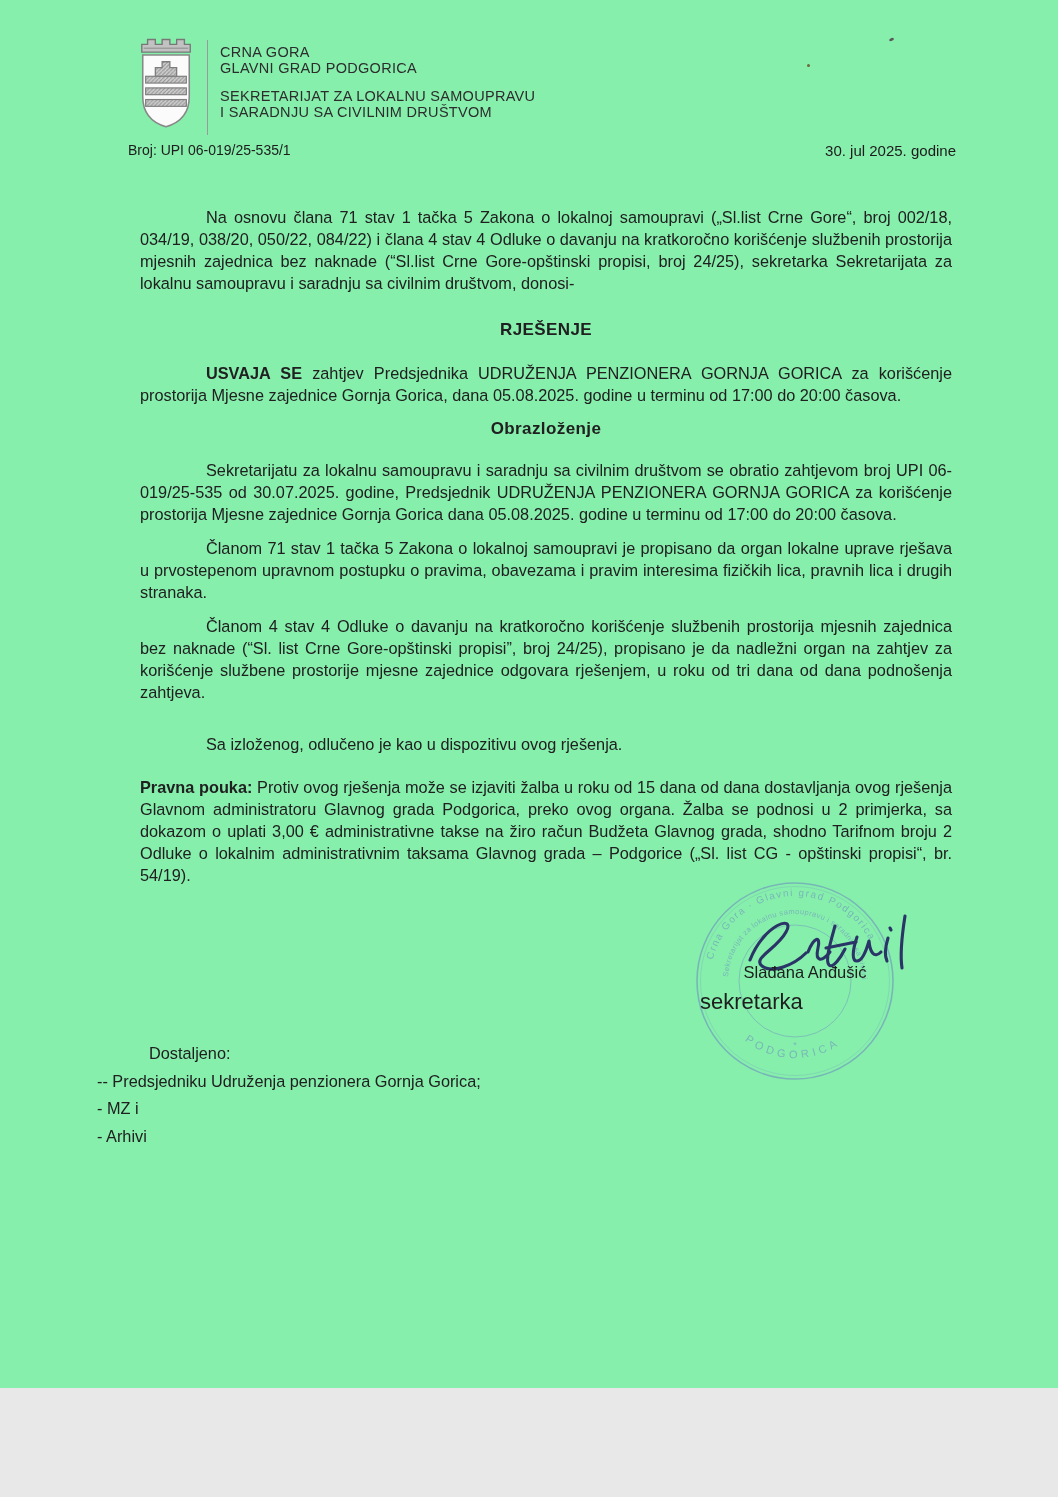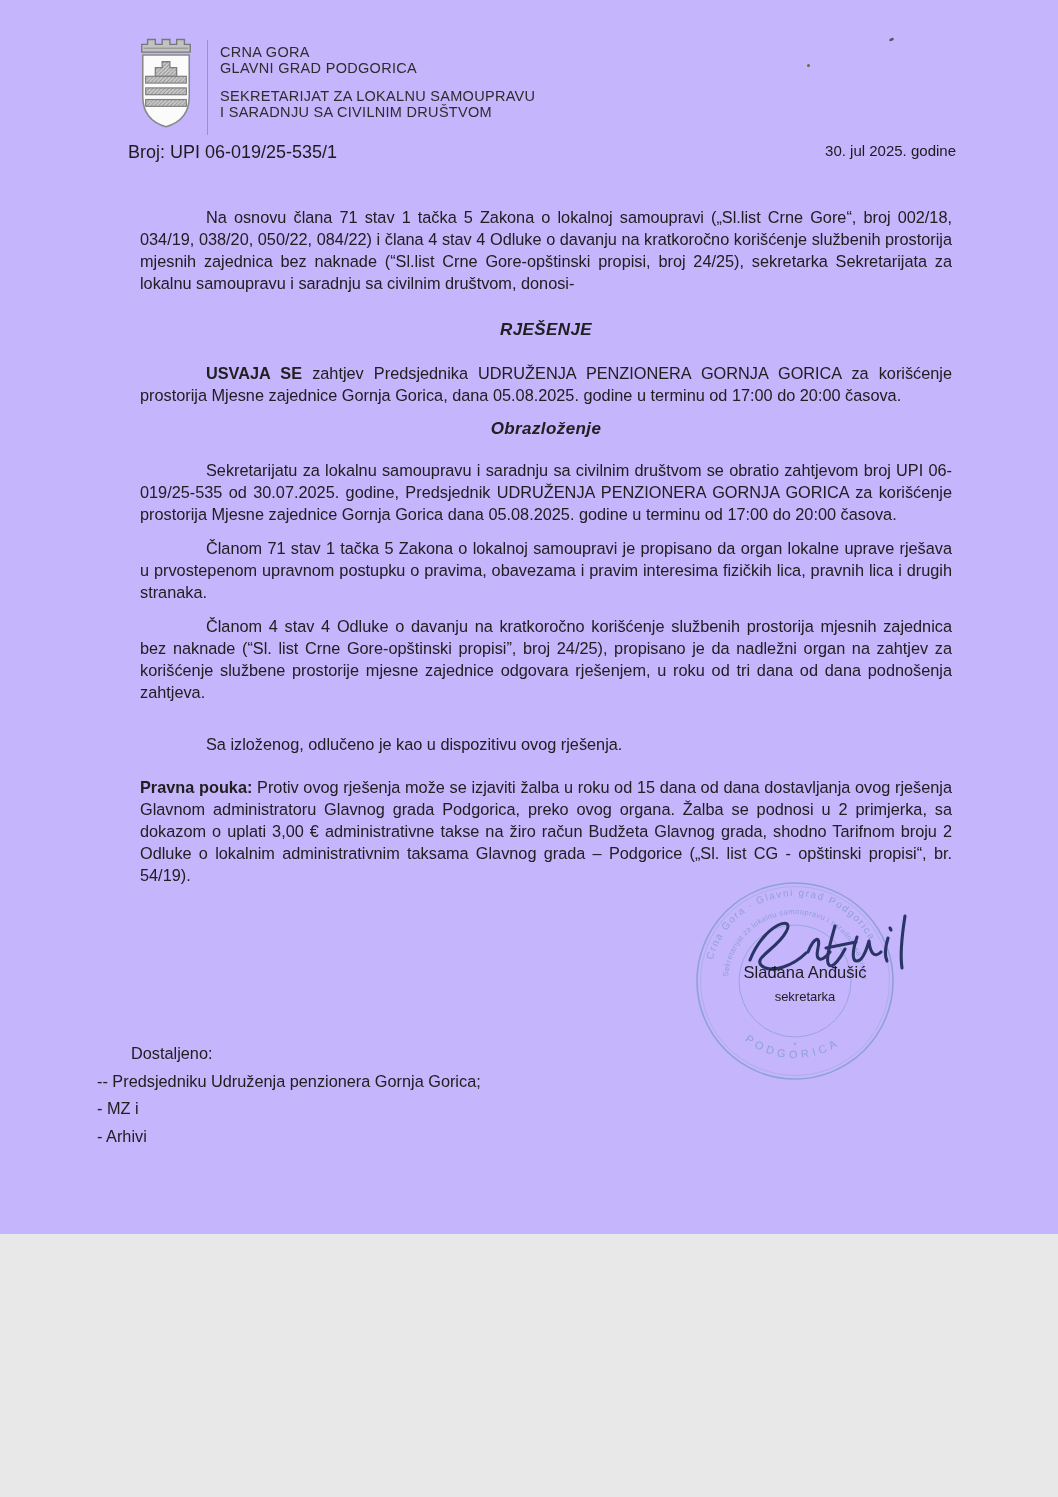--- a/index.html
+++ b/index.html
@@ -1,59 +1,59 @@
 <!DOCTYPE html>
 <html><head>
 <meta charset="utf-8">
 <style>
   html,body{margin:0;padding:0;background:#e8e8e8;}
   .page{
     position:relative;
-    width:1058px;height:1234px;
-    background:#c4b5fd;
+    width:1058px;height:1388px;
+    background:#86efac;
     font-family:"Liberation Sans","DejaVu Sans",sans-serif;
     color:#1f1f1f;
     overflow:hidden;
   }
   
   .coat{position:absolute;left:135px;top:36px;width:62px;height:98px;}
   .hdr-divider{position:absolute;left:207px;top:40px;height:95px;width:0;border-left:1.5px solid #9a9a9a;}
   .org{position:absolute;left:220px;top:38px;width:370px;font-size:14.5px;color:#2d2d2d;letter-spacing:.3px;}
   .org div{white-space:nowrap;}
   .org .l1{margin-top:6px;}
   .org .l2{}
   .org .l3{margin-top:12px;}
   .org .l4{}
   .contact{position:absolute;left:598px;top:36px;width:400px;font-size:14.5px;line-height:26px;color:#555555;}
   .contact div{white-space:nowrap;}
-  .ref-number{position:absolute;left:128px;top:142px;font-size:18px;color:#1c1c1c;}
+  .ref-number{position:absolute;left:128px;top:142px;font-size:14px;color:#1c1c1c;}
   .ref-date{position:absolute;right:102px;top:142px;font-size:15px;color:#1c1c1c;}
   
   .doc-body{
     position:absolute;left:128px;top:194px;width:836px;
     font-size:16.3px;line-height:22px;text-align:justify;color:#202020;
   }
   .doc-body p{margin:12px;}
   .indent{text-indent:66px;}
-  .center-head{text-align:center;font-weight:bold;font-size:17px;letter-spacing:.4px;font-style:italic;}
+  .center-head{text-align:center;font-weight:bold;font-size:17px;letter-spacing:.4px;}
   .t-title{margin-top:25px !important;}
   .t-decision{margin-top:21px !important;}
   .t-obraz{margin-top:5px !important;}
   .t-expl1{margin-top:19px !important;}
   .t-concl{margin-top:30px !important;}
   .t-legal{margin-top:21px !important;}
   .b{font-weight:bold;}
   
   .stamp-svg{position:absolute;left:684px;top:870px;width:222px;height:222px;}
   .sig-svg{position:absolute;left:722px;top:908px;width:205px;height:85px;}
   .sig-name{position:absolute;left:700px;top:963px;width:210px;text-align:center;font-size:16.5px;color:#1e1e1e;}
-  .sig-title{position:absolute;left:700px;top:989px;width:210px;text-align:center;font-size:13px;color:#1e1e1e;}
+  .sig-title{position:absolute;left:700px;top:989px;width:210px;text-align:left;font-size:22px;color:#1e1e1e;}
   
   .distribution{position:absolute;left:97px;top:1040px;font-size:16.3px;line-height:27.5px;color:#202020;}
-  .distribution .label{margin-left:34px;}
+  .distribution .label{margin-left:52px;}
   
   .speck{position:absolute;background:#4a4a4a;border-radius:50%;}
   .speck1{left:244px;top:1412px;width:4px;height:4px;transform:rotate(20deg);}
   .speck2{left:240px;top:1422px;width:3px;height:3px;}
   .speck3{left:889px;top:38px;width:5px;height:3px;transform:rotate(-25deg);background:#5a5a5a;}
   .speck4{left:807px;top:64px;width:3px;height:3px;background:#6a6a3a;}
 </style>
 </head>
 <body>
 

